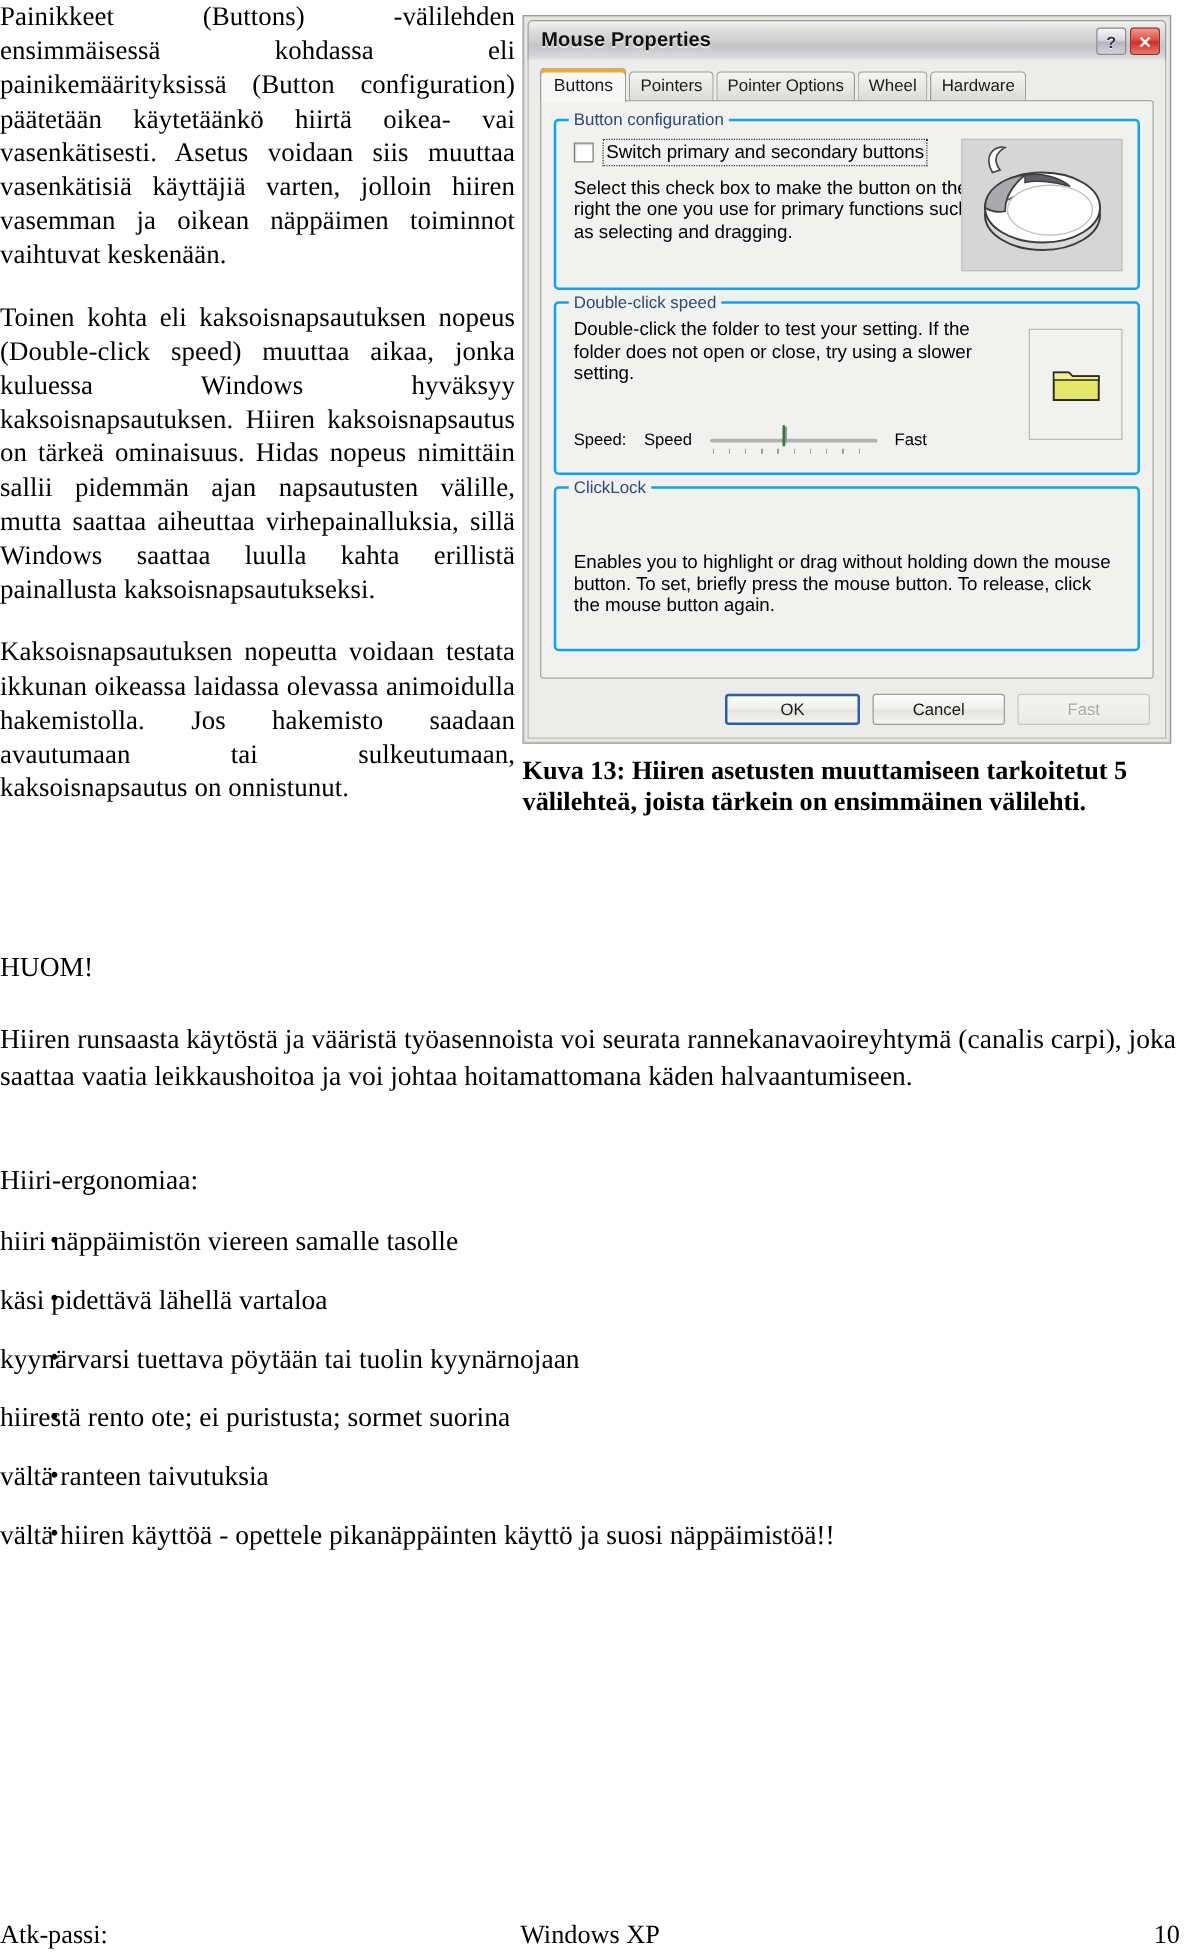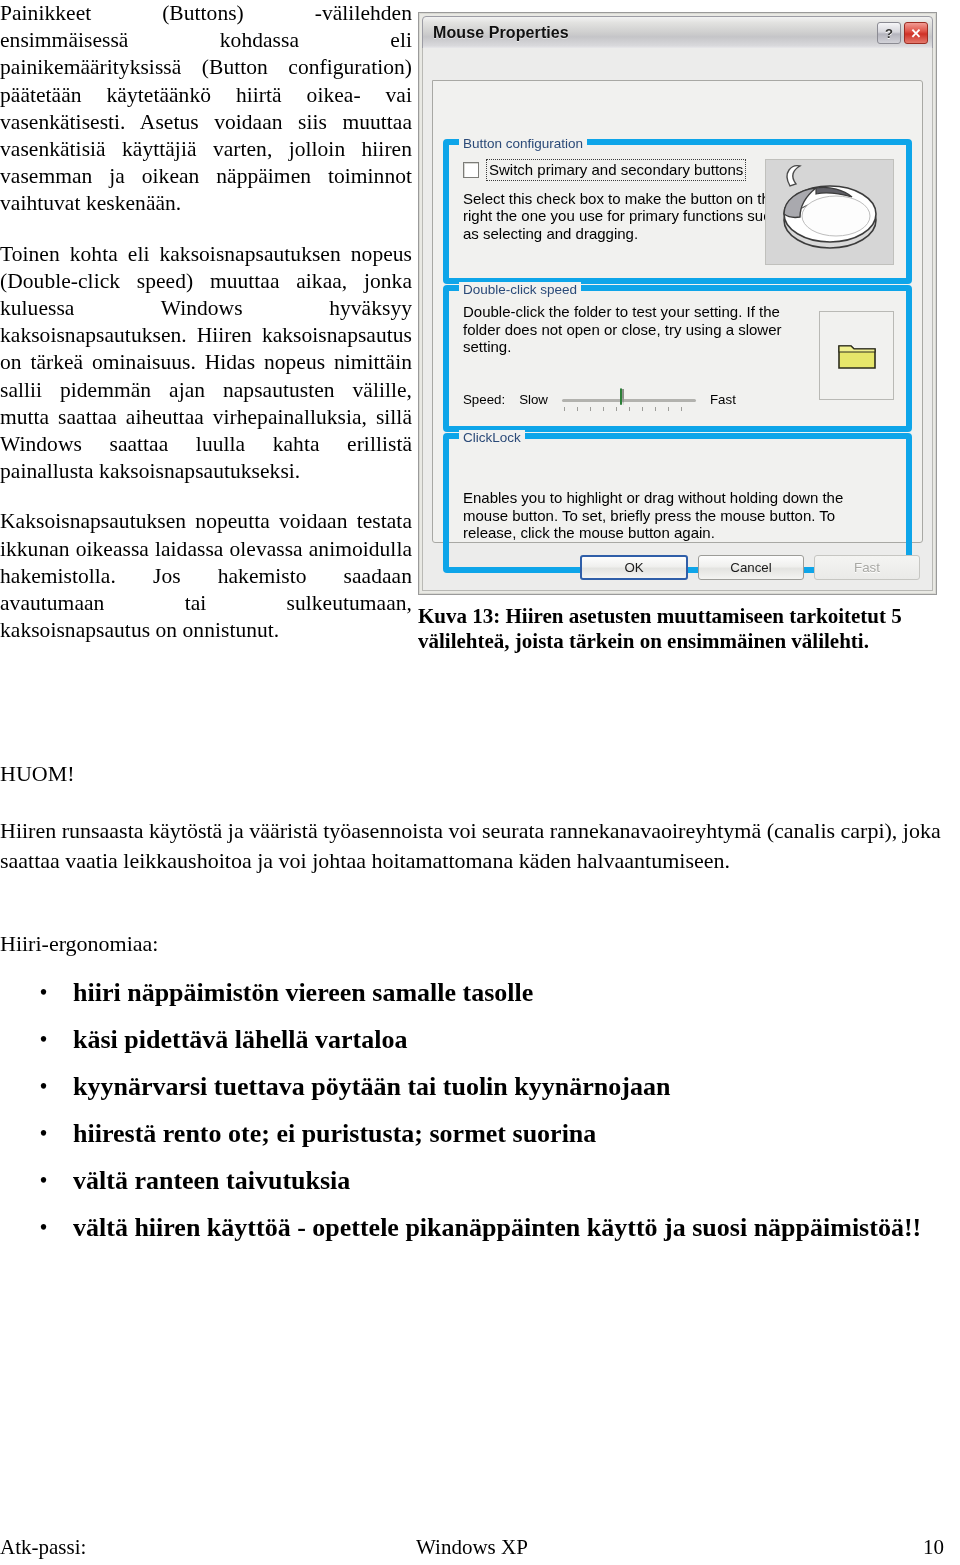--- a/index.html
+++ b/index.html
@@ -145,24 +145,23 @@
     position: absolute;
     left: 9px; right: 9px; top: 32px; bottom: 47px;
     background: #f1f1ef;
     border: 1px solid #a8a8a4;
     border-radius: 0 3px 3px 3px;
   }
 
   
   .group {
     position: absolute;
-    border: 6px solid #0ea5e9;
+    border: 2px solid #0ea5e9;
     border-radius: 4px;
     background: transparent;
-    margin-top: 44px;
   }
   .group > .glabel {
     position: absolute;
     top: -9px;
     left: 10px;
     background: #f1f1ef;
     padding: 0 4px;
     font-family: "Liberation Sans", sans-serif;
     font-size: 13.5px;
     color: #2b4a78;
@@ -317,25 +316,23 @@
     font-size: 22px;
     margin: 55px 0 0 0;
   }
   ul.ergo {
     list-style: none;
     margin: 22px 0 0 0;
     padding: 0;
   }
   ul.ergo li {
     position: relative;
-    font-size: 26px;
+    font-size: 22px;
     line-height: 28px;
-    padding-left: 73px;
     margin-bottom: 19px;
-    font-weight: bold;
   }
   ul.ergo li::before {
     content: "\2022";
     position: absolute;
     left: 40px;
     top: -1px;
     font-size: 20px;
   }
 
   
@@ -368,20 +365,27 @@
       <div class="titlebar">
         <span class="title">Mouse Properties</span>
         <span class="sysbtns">
           <span class="sysbtn help">?</span>
           <span class="sysbtn close">✕</span>
         </span>
       </div>
 
       <div class="client">
 
+        <div class="tabstrip">
+          <div class="tab active">Buttons</div>
+          <div class="tab">Pointers</div>
+          <div class="tab">Pointer Options</div>
+          <div class="tab">Wheel</div>
+          <div class="tab">Hardware</div>
+        </div>
 
         <div class="tabpage">
 
           <div class="group g-buttons">
             <span class="glabel">Button configuration</span>
 
             <div style="position:absolute;left:14px;top:14px;width:318px;">
               <div class="checkrow">
                 <span class="cbox"></span>
                 <span class="dlgtext focusring">Switch primary and secondary buttons</span>
@@ -402,21 +406,21 @@
             </div>
           </div>
 
           <div class="group g-dblclick">
             <span class="glabel">Double-click speed</span>
 
             <div class="dlgtext" style="position:absolute;left:14px;top:12px;width:320px;">Double-click the folder to test your setting. If the folder does not open or close, try using a slower setting.</div>
 
             <div class="sliderrow">
               <span>Speed:</span>
-              <span>Slow</span>
+              <span>Speed</span>
               <span class="track-wrap">
                 <span class="track"></span>
                 <span class="ticks"></span>
                 <span class="thumb" style="left: 58.08px;">
                   <span class="thumb-top"></span>
                   <span class="thumb-bot"></span>
                 </span>
               </span>
               <span>Fast</span>
             </div>

